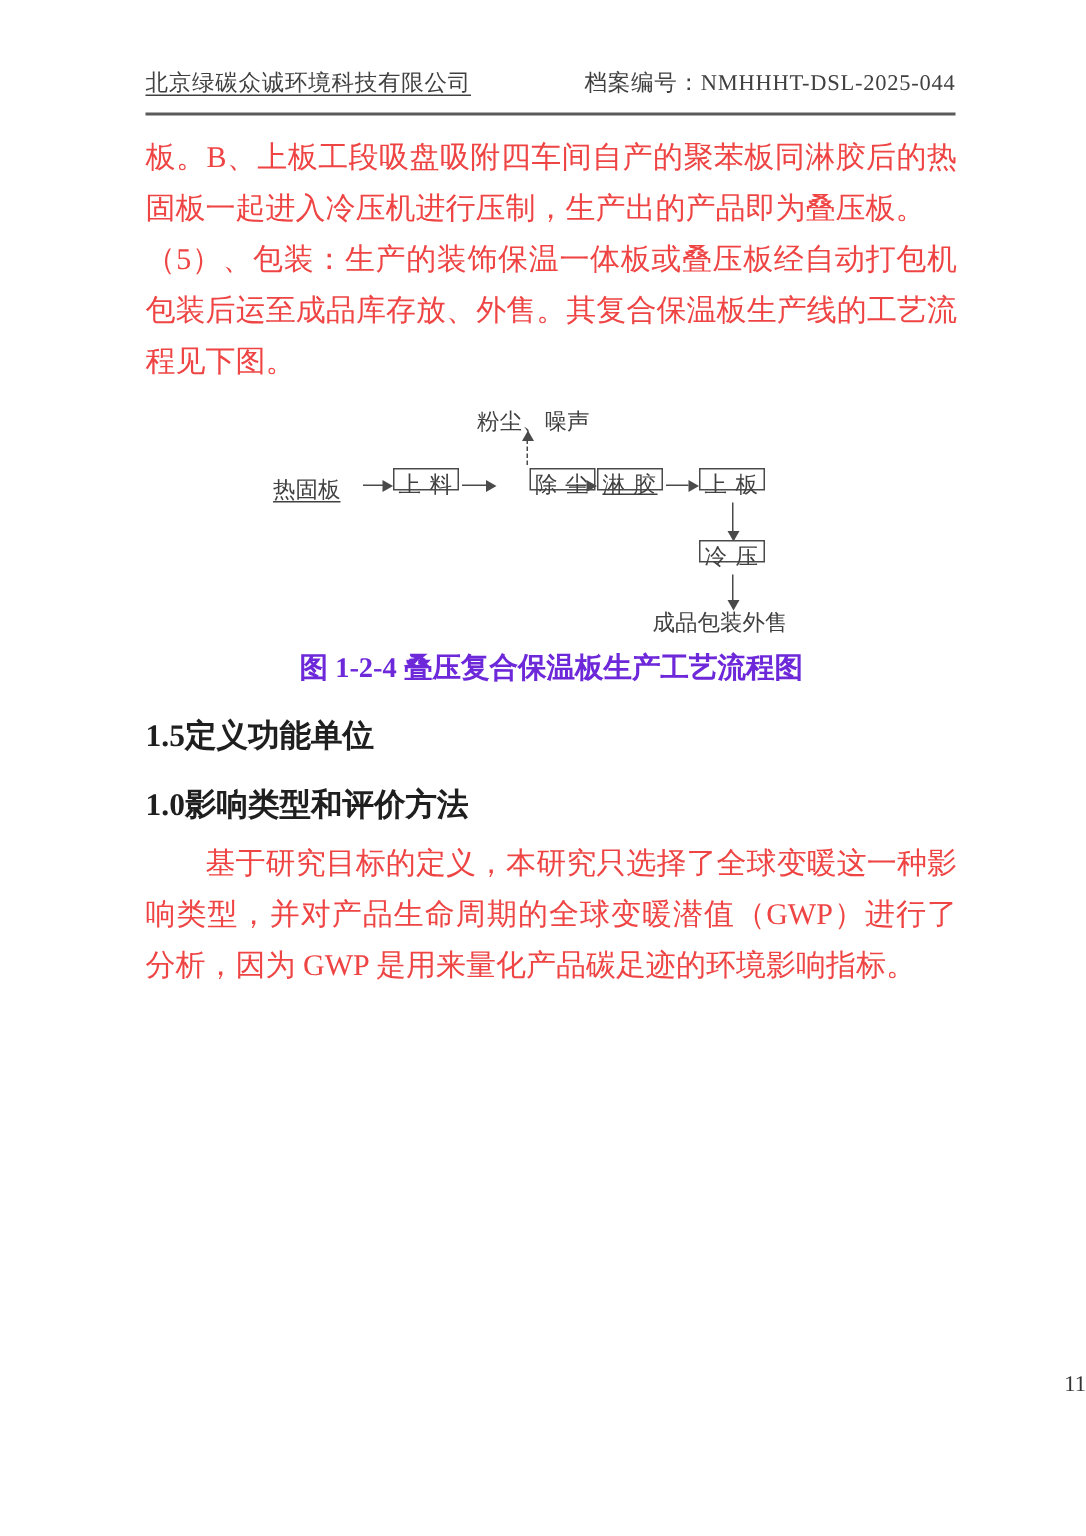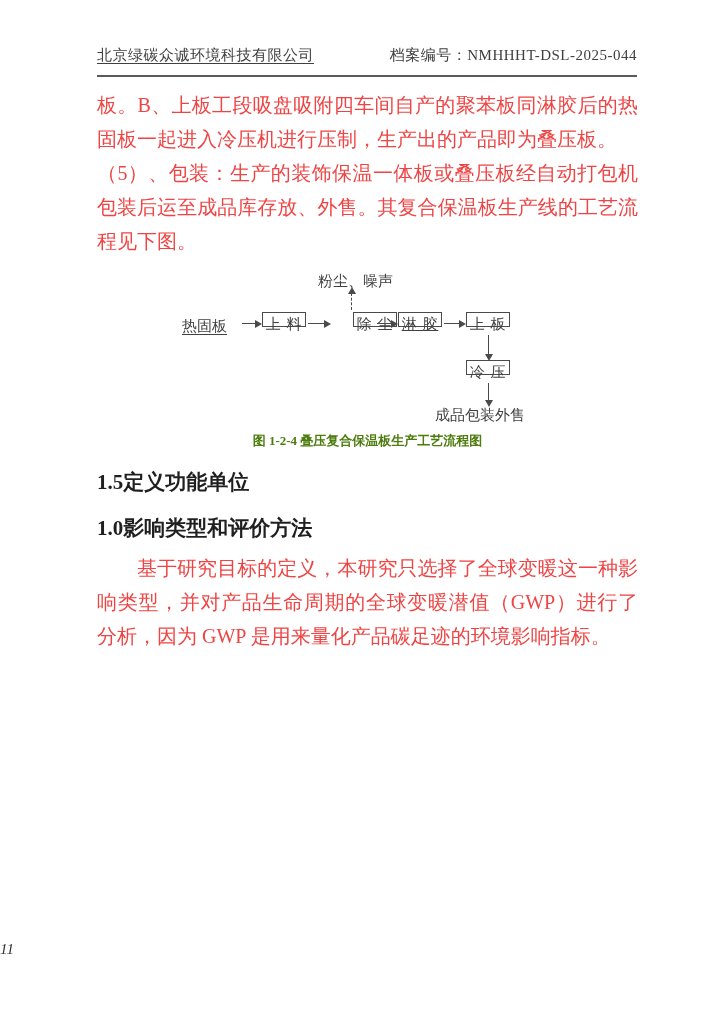--- a/index.html
+++ b/index.html
@@ -56,33 +56,33 @@
   .vline { position:absolute; width:1px; background:#4a4a4a; left:391px; }
   .tri-down { position:absolute; width:0; height:0; left:388px;
     border-top:7px solid #4a4a4a; border-left:4px solid transparent; border-right:4px solid transparent; }
   .vdash { position:absolute; left:254px; top:23px; height:17px; width:0;
     border-left:1px dashed #4a4a4a; }
   .tri-up { position:absolute; width:0; height:0; left:251px; top:17px;
     border-bottom:7px solid #4a4a4a; border-left:4px solid transparent; border-right:4px solid transparent; }
   
   .caption {
     margin-top:10px; text-align:center;
-    font-weight:bold; font-size:13px; color:#4d7c0f;
+    font-weight:bold; font-size:19px; color:#6d28d9;
   }
   h2.sec {
     margin-top:18px; font-size:21px; font-weight:bold; color:#1f1f1f;
   }
   h2.sec .sec-num { }
   h2.sec + p.body { margin-top:9px; }
   p.body + h2.sec { margin-top:16px; }
   p.body + p.body { margin-top:0; }
   
   .page-footer {
-    position:absolute; top:941px; left:0; width:724px;
-    text-align:left; font-size:15px; color:#333;font-style:italic;
+    position:absolute; top:915px; left:0; width:724px;
+    text-align:right; font-size:15px; color:#333;
   }
 </style>
 </head>
 <body>
 
 <div class="page">
 
   <div class="page-header">
     <span class="company">北京绿碳众诚环境科技有限公司</span>
     <span class="docnum"><span>档案编号：</span><span>NMHHHT-DSL-2025-044</span></span>

